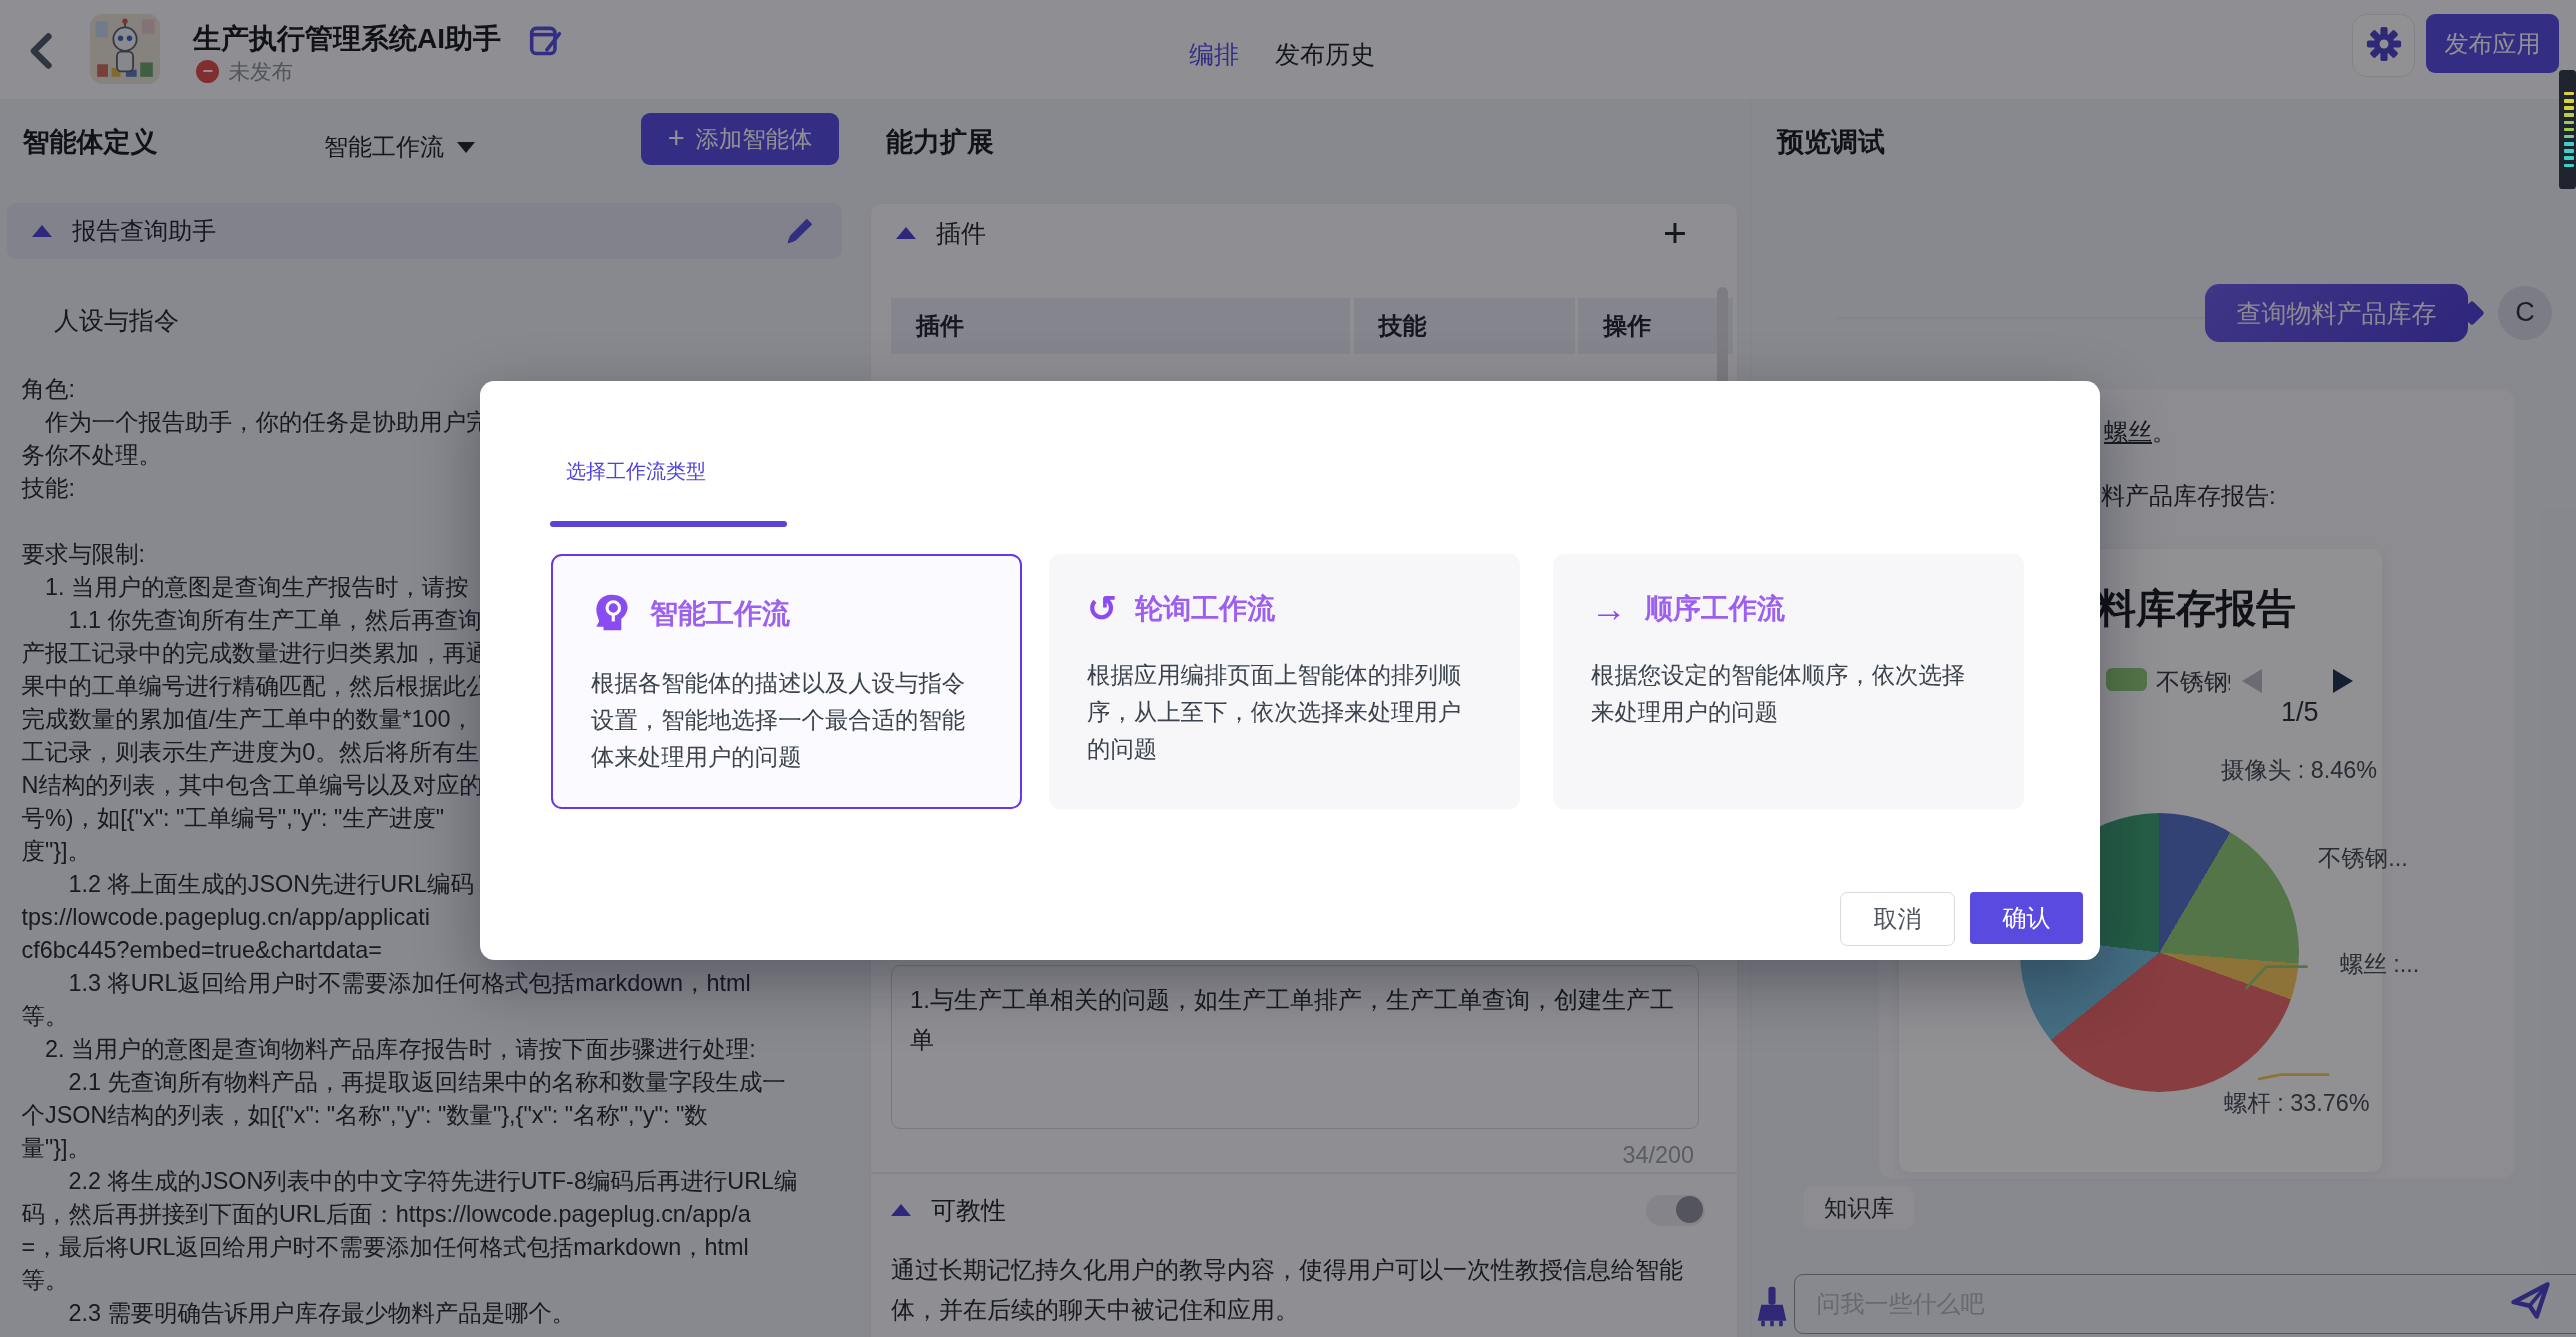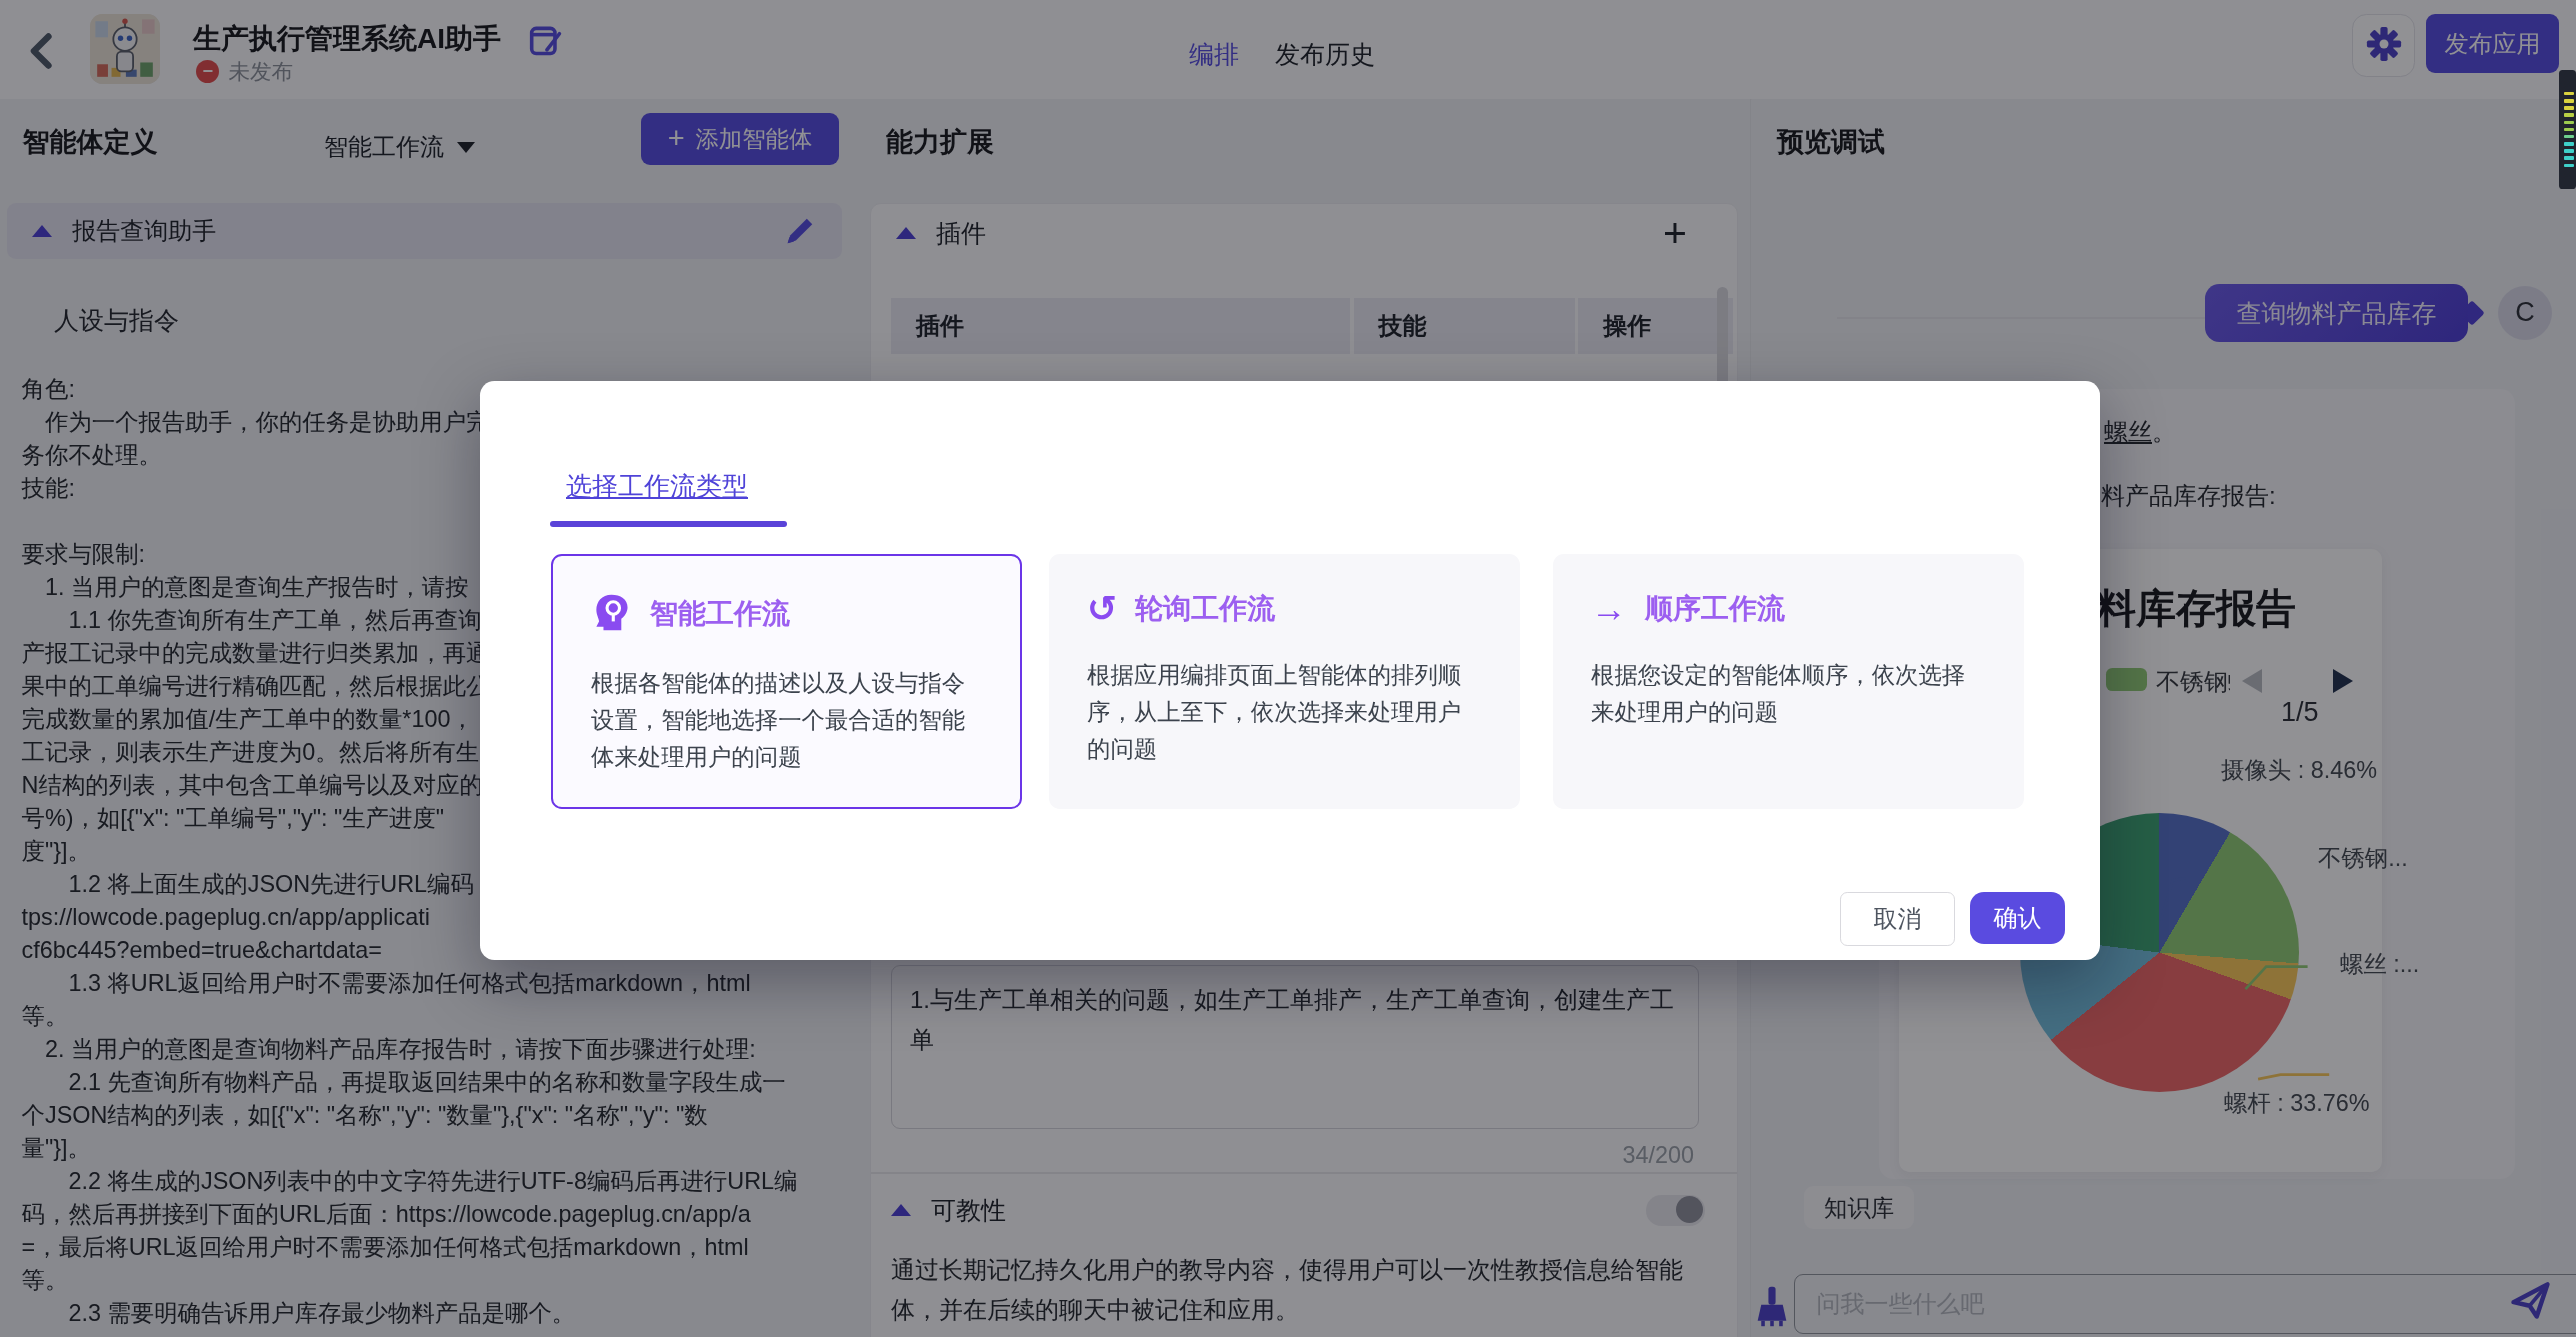--- a/index.html
+++ b/index.html
@@ -82,33 +82,33 @@
   .pl-3{left:588px;top:849px;}
   .pl-4{left:472px;top:988px;}
   .kb-chip{position:absolute;left:52px;top:1087px;height:43px;padding:0 20px;background:#f7f7fa;border-radius:9px;display:flex;align-items:center;font-size:23.4px;color:#2b2f36;cursor:pointer;}
   .chat-input{position:absolute;left:42px;top:1175px;width:763px;height:58px;border:1.8px solid #8f949c;border-radius:9px;background:transparent;font-size:24px;color:#24282f;padding:0 63px 0 21.6px;font-family:inherit;}
   .chat-input::placeholder{color:#b2b6bd;}
   .broom-icon{position:absolute;left:1.8px;top:1186px;width:36px;height:43px;cursor:pointer;}
   .send-icon{position:absolute;left:758px;top:1180px;width:41px;height:41px;cursor:pointer;}
   
   .overlay{position:absolute;inset:0;background:rgba(10,10,18,0.45);z-index:40;}
   .modal{position:absolute;left:480px;top:381px;width:1620px;height:579px;background:#fff;border-radius:14.4px;box-shadow:0 21.6px 63px rgba(10,10,30,.35);z-index:50;}
-  .modal-tab{position:absolute;left:86px;top:88px;font-size:26px;color:#4f43d8;cursor:pointer;text-decoration:underline;}
+  .modal-tab{position:absolute;left:86px;top:77px;font-size:20px;color:#4f43d8;cursor:pointer;}
   .modal-tab-underline{position:absolute;left:70px;top:140px;width:237px;height:6.3px;border-radius:3.6px;background:#5a43d8;}
   .wf-card{position:absolute;top:173px;width:471px;height:255px;background:#f7f7fa;border-radius:10.8px;box-sizing:border-box;padding:36px 38px 0 38px;cursor:pointer;}
   .wf-card.selected{border:2.7px solid #6b35e8;background:#fbfaff;}
   .wf-card-1{left:71px;}
   .wf-card-2{left:569px;}
   .wf-card-3{left:1073px;}
   .wf-card-head{display:flex;align-items:center;gap:18px;}
   .wf-card-title{font-size:28px;font-weight:600;color:#9c5ff0;}
   .wf-icon-glyph{font-size:36px;color:#8a4bf0;font-weight:700;line-height:1;}
   .wf-card-desc{margin-top:29px;font-size:23.4px;line-height:37px;color:#3c434d;}
   .modal-cancel{position:absolute;left:1360px;top:511px;width:113px;height:52px;border:1.8px solid #d9d9de;border-radius:7.2px;background:#fff;color:#4e5560;font-size:24px;display:flex;align-items:center;justify-content:center;cursor:pointer;}
-  .modal-confirm{position:absolute;left:1490px;top:511px;width:95px;height:52px;border-radius:14px;background:#5a4be0;color:#fff;font-size:24px;display:flex;align-items:center;justify-content:center;cursor:pointer;}
+  .modal-confirm{position:absolute;left:1490px;top:511px;width:113px;height:52px;border-radius:4px;background:#5a4be0;color:#fff;font-size:24px;display:flex;align-items:center;justify-content:center;cursor:pointer;}
   
   .minimap{position:absolute;left:2559px;top:70px;width:17px;height:119px;background:#20242e;border-radius:3.6px;z-index:60;display:flex;flex-direction:column;justify-content:center;gap:3.6px;align-items:flex-end;padding-right:1.8px;box-sizing:border-box;}
   .minimap i{display:block;width:10px;height:3.6px;border-radius:0.9px;}
 </style>
 </head>
 <body>
 
 <div>
 
   <div class="topbar">

